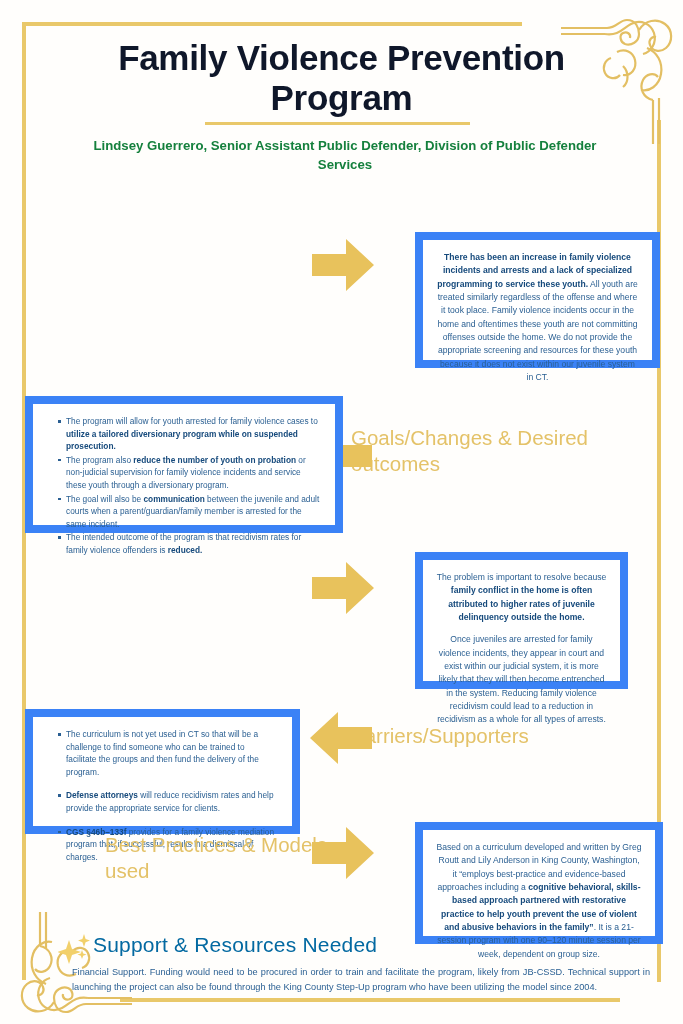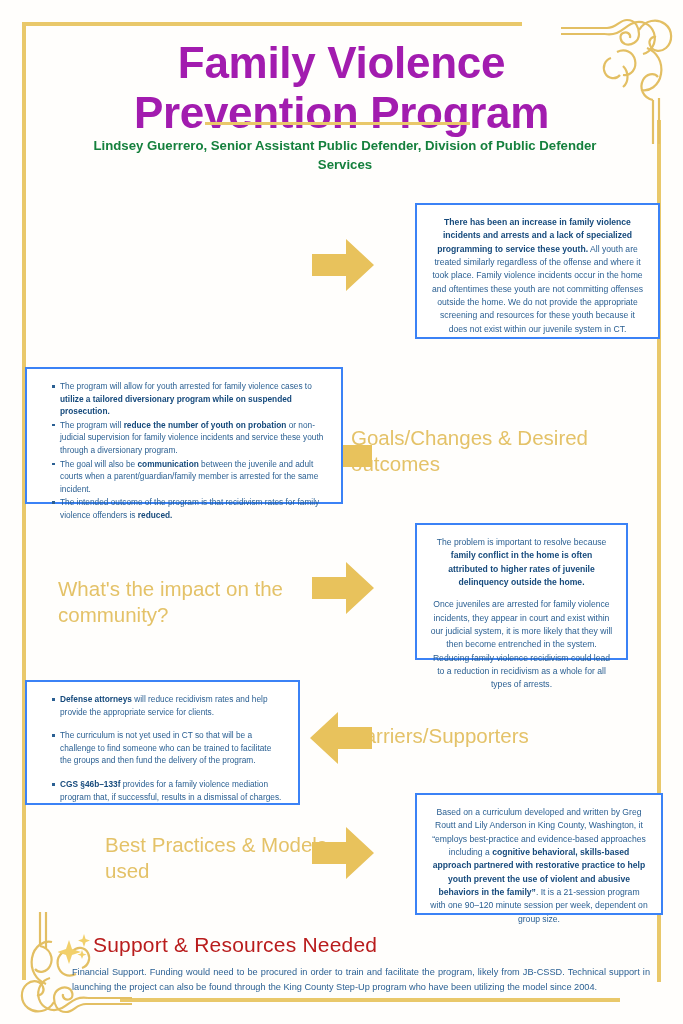--- a/index.html
+++ b/index.html
@@ -18,44 +18,45 @@
   .frame-top{left:22px;top:22px;width:500px;height:4px;}
   .frame-right{right:22px;top:120px;width:4px;height:862px;}
   .frame-bottom{left:120px;bottom:22px;width:500px;height:4px;}
 
   .corner-tr{position:absolute;right:6px;top:4px;width:116px;height:140px;}
   .corner-bl{position:absolute;left:2px;bottom:2px;width:130px;height:110px;}
 
   
   .title{
     position:absolute;left:60px;top:38px;width:563px;
-    text-align:center;color:#a21caf;
-    font-weight:bold;font-size:44px;line-height:1.14;
+    text-align:center;color:#0f172a;
+    font-weight:bold;font-size:35px;line-height:1.14;
     letter-spacing:-.3px;
   }
   .title-rule{
     position:absolute;left:205px;top:122px;width:265px;height:3px;background:#e9c86a;
   }
   .subtitle{
     position:absolute;left:85px;top:136px;width:520px;
     text-align:center;color:#15803d;font-weight:bold;
     font-size:13.2px;line-height:1.45;
   }
   .heading{
     position:absolute;color:#e4c268;font-size:20.5px;line-height:1.28;
     font-weight:400;
   }
   .heading.left{left:58px;width:265px;}
   .heading.right{right:32px;width:300px;}
 
   .arrow{position:absolute;width:62px;height:52px;}
 
   .box{
-    position:absolute;border:2px solid #3b82f6;background:#ffffff;
+    position:absolute;border:8px solid #3b82f6;background:#ffffff;
     box-sizing:border-box;
+    margin-top:29px;
   }
   .box .inner{padding:11px 13px;}
   .box p{
     margin:0;color:#2a5f92;font-size:8.6px;line-height:1.55;
     text-align:center;
   }
   .box p + p{margin-top:9px;}
   .box b{color:#164a7c;font-weight:bold;}
 
   .box ul{margin:0;padding:0 2px 0 12px;list-style:none;}
@@ -65,21 +66,21 @@
   }
   .box li::before{
     content:"";position:absolute;left:0;top:5px;width:2.6px;height:2.6px;
     background:#2a5f92;
   }
   .box li b{color:#164a7c;font-weight:bold;}
   .box ul.spaced li{margin-bottom:11px;}
 
   
   .support-head{
-    position:absolute;left:93px;top:933px;color:#b91c1c;
+    position:absolute;left:93px;top:933px;color:#0369a1;
     font-size:21px;font-weight:400;letter-spacing:.2px;
   }
   .sparkles{position:absolute;left:58px;top:934px;width:36px;height:30px;}
   .support-body{
     position:absolute;left:72px;top:965px;width:578px;
     color:#2a5f92;font-size:9.2px;line-height:1.62;text-align:justify;
   }
 </style>
 </head>
 <body>
@@ -138,47 +139,46 @@
   </div>
 
   <div class="heading right" style="top:425px;">Goals/Changes &amp; Desired outcomes</div>
   <svg class="arrow" style="left:310px;top:430px;" viewBox="0 0 62 52">
     <path d="M62 15 H28 V0 L0 26 L28 52 V37 H62 Z" fill="#e8c25c"></path>
   </svg>
   <div class="box" style="left:25px;top:367px;width:318px;height:137px;">
     <div class="inner">
       <ul>
         <li><span>The program will allow for youth arrested for family violence cases to </span><b>utilize a tailored diversionary program while on suspended prosecution.</b><span></span></li>
-        <li><span>The program will </span><b>reduce the number of youth on probation</b><span> or non-judicial supervision for family violence incidents and service these youth through a diversionary program.</span></li>
+        <li><span>The program also </span><b>reduce the number of youth on probation</b><span> or non-judicial supervision for family violence incidents and service these youth through a diversionary program.</span></li>
         <li><span>The goal will also be </span><b>communication</b><span> between the juvenile and adult courts when a parent/guardian/family member is arrested for the same incident.</span></li>
         <li><span>The intended outcome of the program is that recidivism rates for family violence offenders is </span><b>reduced.</b><span></span></li>
       </ul>
     </div>
   </div>
 
-  <div class="heading left" style="top:576px;">What's the impact on the community?</div>
   <svg class="arrow" style="left:312px;top:562px;" viewBox="0 0 62 52">
     <path d="M0 15 H34 V0 L62 26 L34 52 V37 H0 Z" fill="#e8c25c"></path>
   </svg>
   <div class="box" style="left:415px;top:523px;width:213px;height:137px;">
     <div class="inner">
       <p><span>The problem is important to resolve because </span><b>family conflict in the home is often attributed to higher rates of juvenile delinquency outside the home.</b></p>
       <p>Once juveniles are arrested for family violence incidents, they appear in court and exist within our judicial system, it is more likely that they will then become entrenched in the system. Reducing family violence recidivism could lead to a reduction in recidivism as a whole for all types of arrests.</p>
     </div>
   </div>
 
   <div class="heading right" style="top:723px;">Barriers/Supporters</div>
   <svg class="arrow" style="left:310px;top:712px;" viewBox="0 0 62 52">
     <path d="M62 15 H28 V0 L0 26 L28 52 V37 H62 Z" fill="#e8c25c"></path>
   </svg>
   <div class="box" style="left:25px;top:680px;width:275px;height:125px;">
     <div class="inner">
       <ul class="spaced">
+        <li><span>The curriculum is not yet used in CT so that will be a challenge to find someone who can be trained to facilitate the groups and then fund the delivery of the program.</span><b></b><span></span></li>
         <li><span></span><b>Defense attorneys</b><span> will reduce recidivism rates and help provide the appropriate service for clients.</span></li>
-        <li><span>The curriculum is not yet used in CT so that will be a challenge to find someone who can be trained to facilitate the groups and then fund the delivery of the program.</span><b></b><span></span></li>
         <li><span></span><b>CGS §46b–133f</b><span> provides for a family violence mediation program that, if successful, results in a dismissal of charges.</span></li>
       </ul>
     </div>
   </div>
 
   <div class="heading left" style="top:832px;left:105px;width:230px;">Best Practices &amp; Models used</div>
   <svg class="arrow" style="left:312px;top:827px;" viewBox="0 0 62 52">
     <path d="M0 15 H34 V0 L62 26 L34 52 V37 H0 Z" fill="#e8c25c"></path>
   </svg>
   <div class="box" style="left:415px;top:793px;width:248px;height:122px;">

